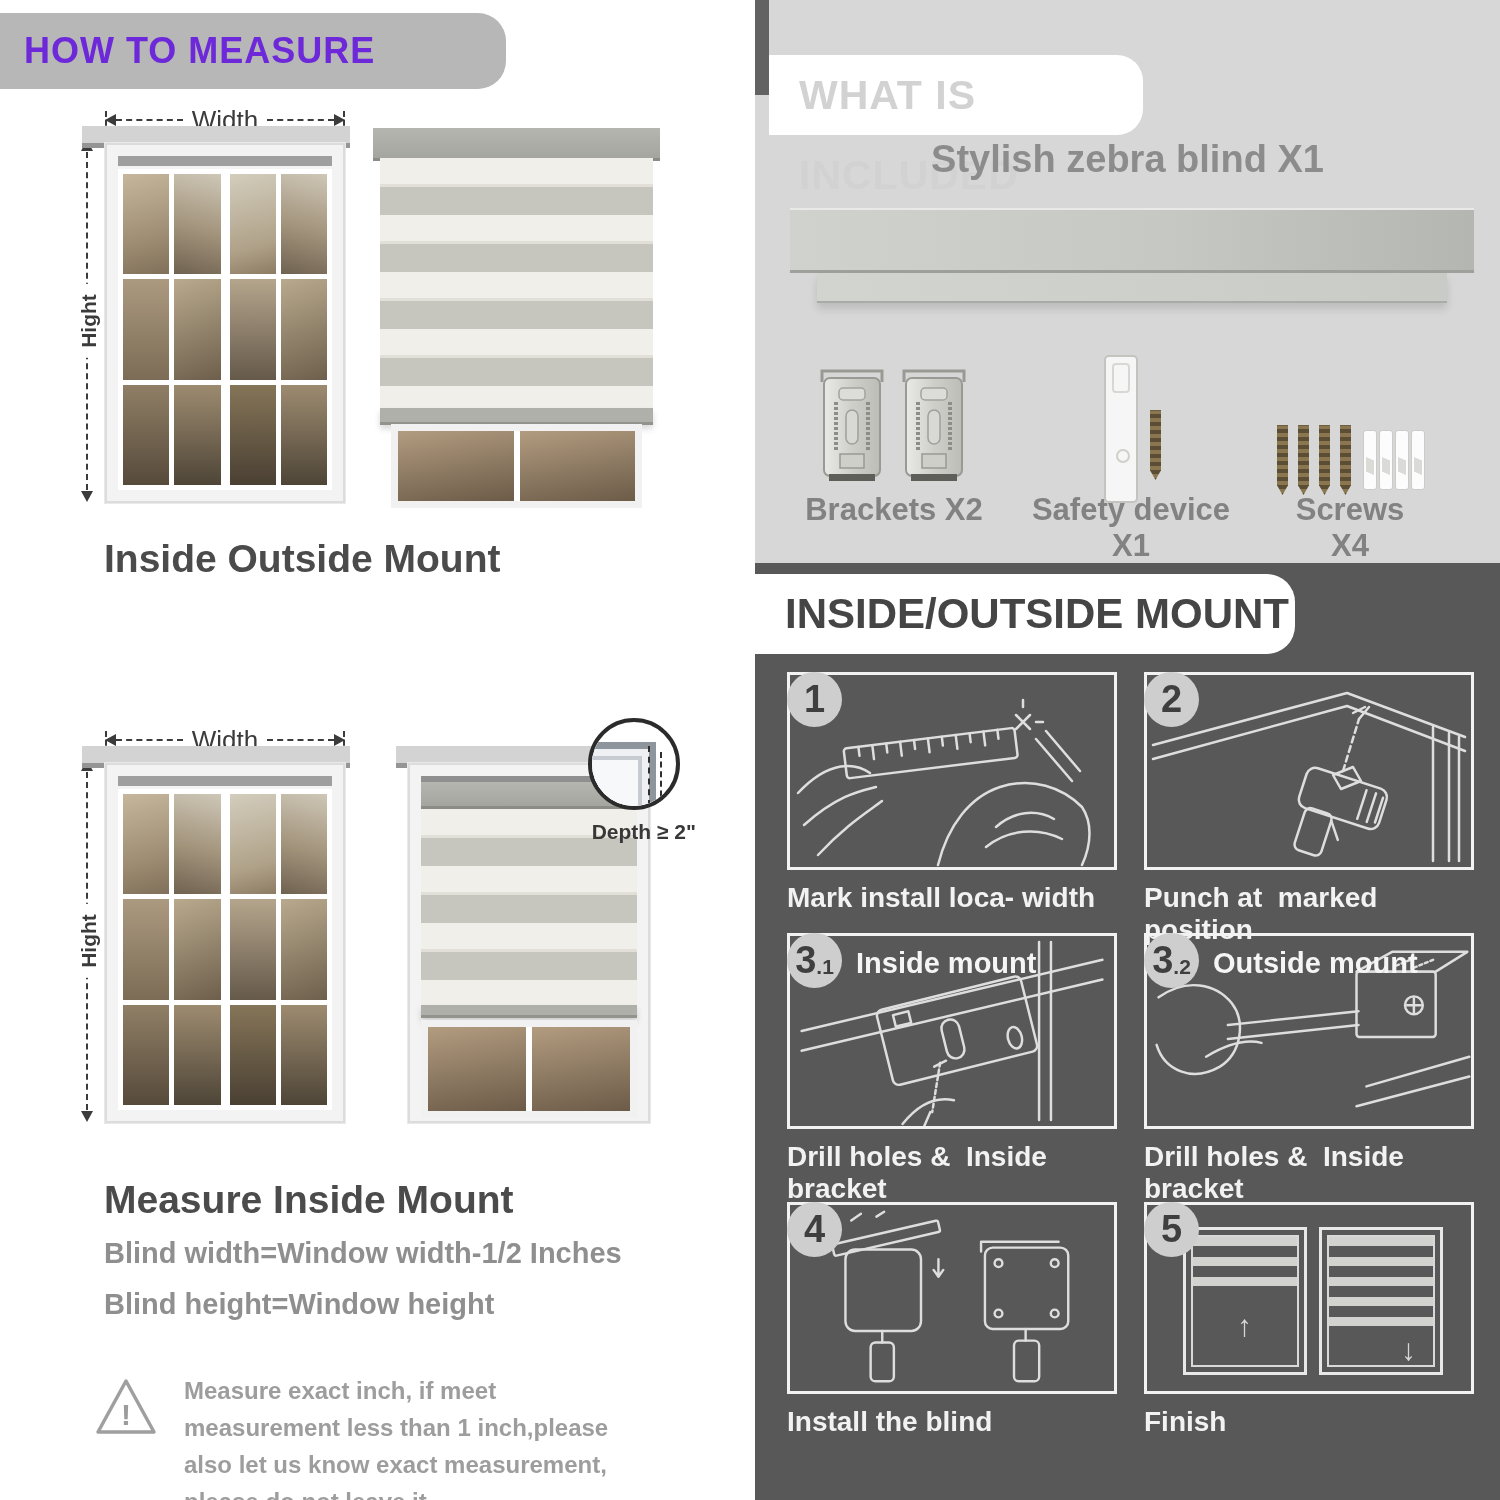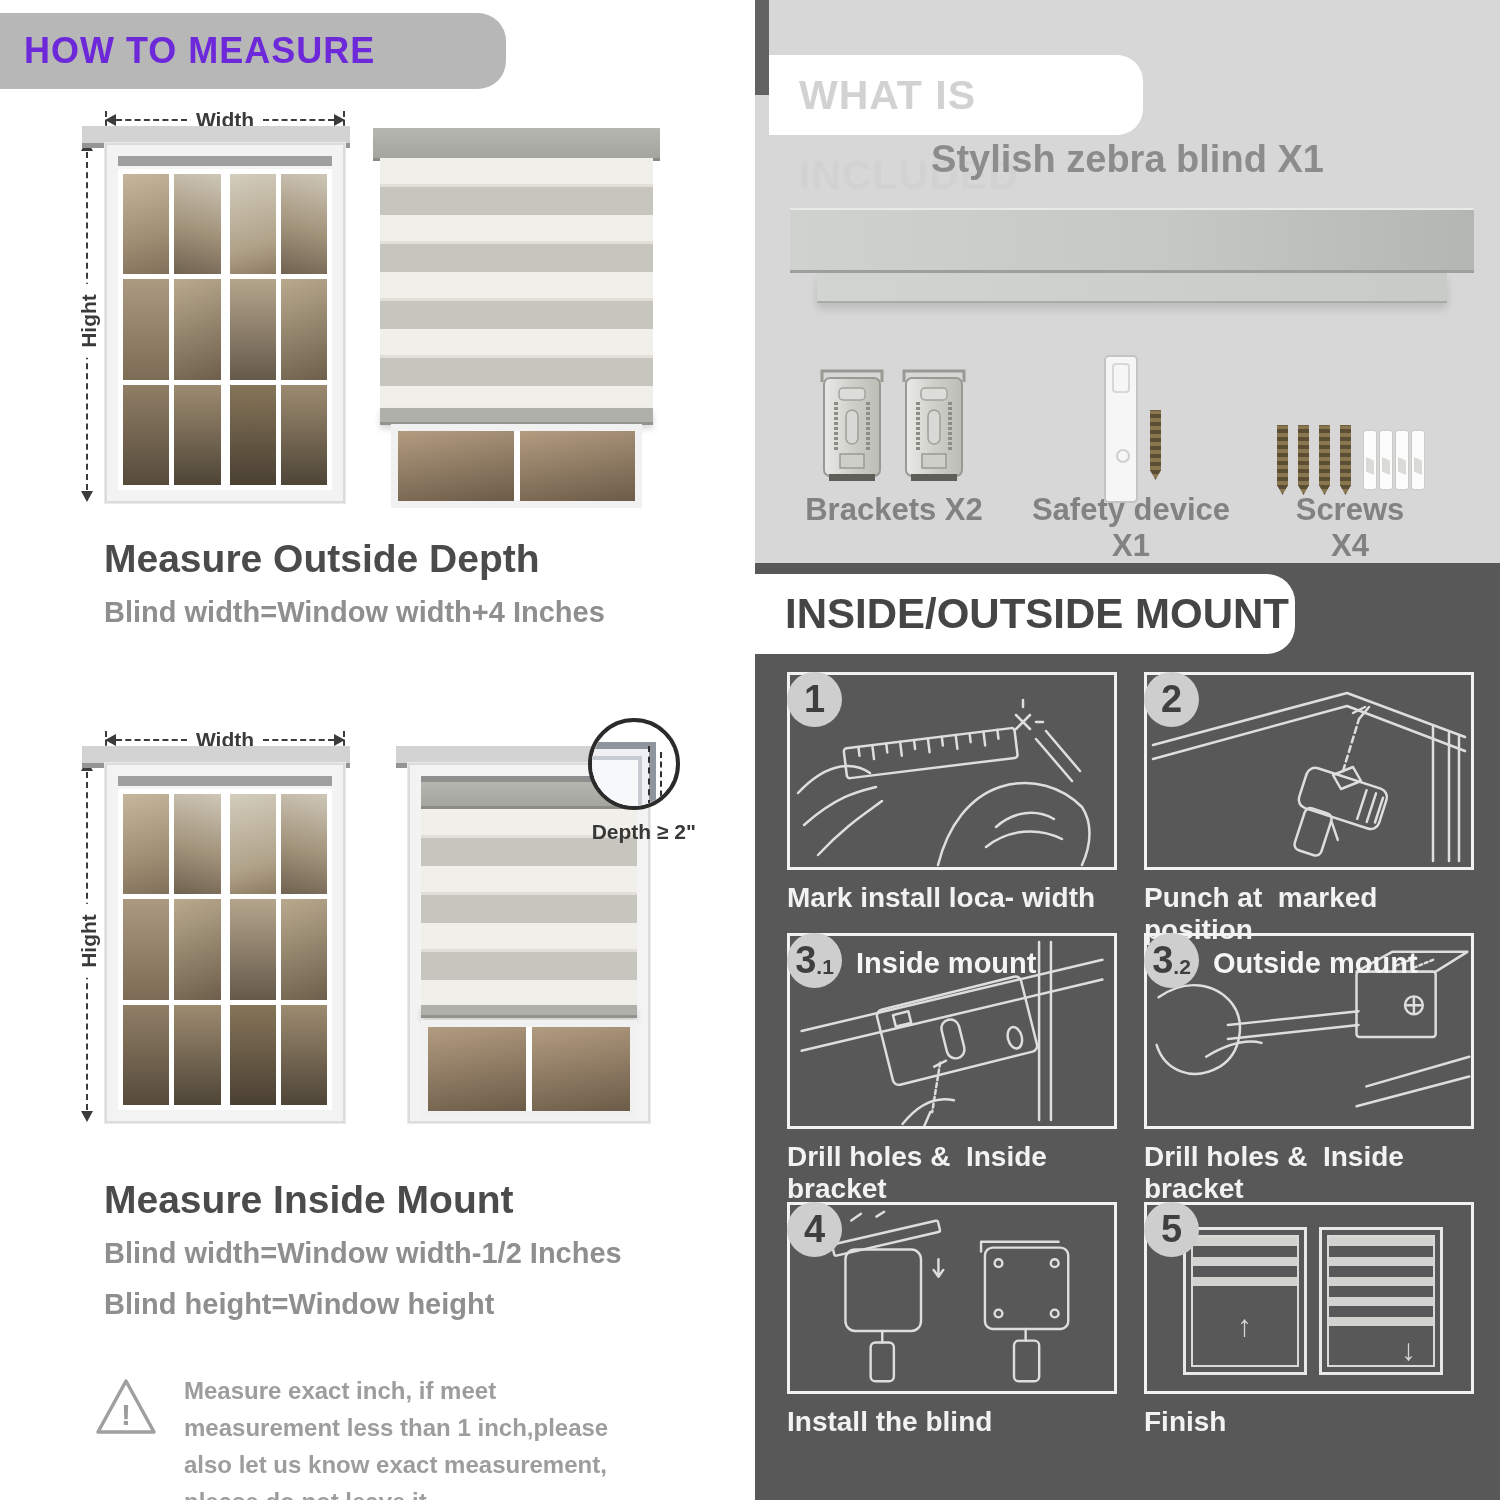--- a/index.html
+++ b/index.html
@@ -9,21 +9,21 @@
 
   
   .hdr-left{left:0;top:13px;width:482px;height:76px;background:#b7b7b7;border-radius:0 28px 28px 0;
             color:#6d28d9;font-weight:bold;font-size:36px;line-height:76px;padding-left:24px;letter-spacing:1px;}
 
   
   .w-anno{height:0;display:flex;align-items:center;}
   .w-anno .ah-l{width:0;height:0;border-top:6px solid transparent;border-bottom:6px solid transparent;border-right:11px solid #3b3b3b;}
   .w-anno .ah-r{width:0;height:0;border-top:6px solid transparent;border-bottom:6px solid transparent;border-left:11px solid #3b3b3b;}
   .w-anno .dash{flex:1;height:0;border-top:2px dashed #3b3b3b;}
-  .w-anno .lbl{padding:0 9px;font-size:21px;font-weight:bold;color:#3b3b3b;white-space:nowrap;}
+  .w-anno .lbl{padding:0 9px;font-size:26px;font-weight:normal;color:#3b3b3b;white-space:nowrap;}
   .w-anno .tick{position:absolute;top:-9px;height:32px;border-left:2px dashed #3b3b3b;}
   .w-anno .tick.l{left:0;} .w-anno .tick.r{right:0;}
 
   
   .h-anno{width:0;border-left:2px dashed #3b3b3b;}
   .h-anno .ah-t{position:absolute;top:-2px;left:-7px;width:0;height:0;border-left:6px solid transparent;border-right:6px solid transparent;border-bottom:11px solid #3b3b3b;}
   .h-anno .ah-b{position:absolute;bottom:-2px;left:-7px;width:0;height:0;border-left:6px solid transparent;border-right:6px solid transparent;border-top:11px solid #3b3b3b;}
   .h-anno .lbl{position:absolute;top:50%;left:1px;transform:translate(-50%,-50%) rotate(-90deg);
                background:#ffffff;padding:4px 10px;font-size:21px;font-weight:bold;color:#3b3b3b;white-space:nowrap;}
 
@@ -155,23 +155,22 @@
 <div class="abs" style="left:373px;top:128px;width:287px;height:380px;">
   <div class="cassette" style="position:absolute;left:0;top:0;width:287px;height:30px;"></div>
   <div class="zebra" style="position:absolute;left:7px;top:30px;width:273px;height:250px;"></div>
   <div class="botrail" style="position:absolute;left:7px;top:280px;width:273px;height:14px;"></div>
   <div class="mini-window" style="position:absolute;left:18px;top:296px;width:251px;height:84px;">
     <div class="mp"></div>
       <div class="mp"></div>
   </div>
 </div>
 
-<div class="abs h2-left" style="left:104px;top:537px;">Measure Outside Depth</div>
+<div class="abs h2-left" style="left:104px;top:537px;">Inside Outside Mount</div>
 <div class="abs body-left" style="left:104px;top:588px;">
-  <div>Blind width=Window width+4 Inches</div>
 </div>
 
 <div class="abs" style="left:105px;top:740px;width:240px;">
   <div class="w-anno" style="position:relative;">
     <span class="tick l"></span>
       <span class="tick r"></span>
     <span class="ah-l"></span>
     <span class="dash"></span>
     <span class="lbl">Width</span>
     <span class="dash"></span>

